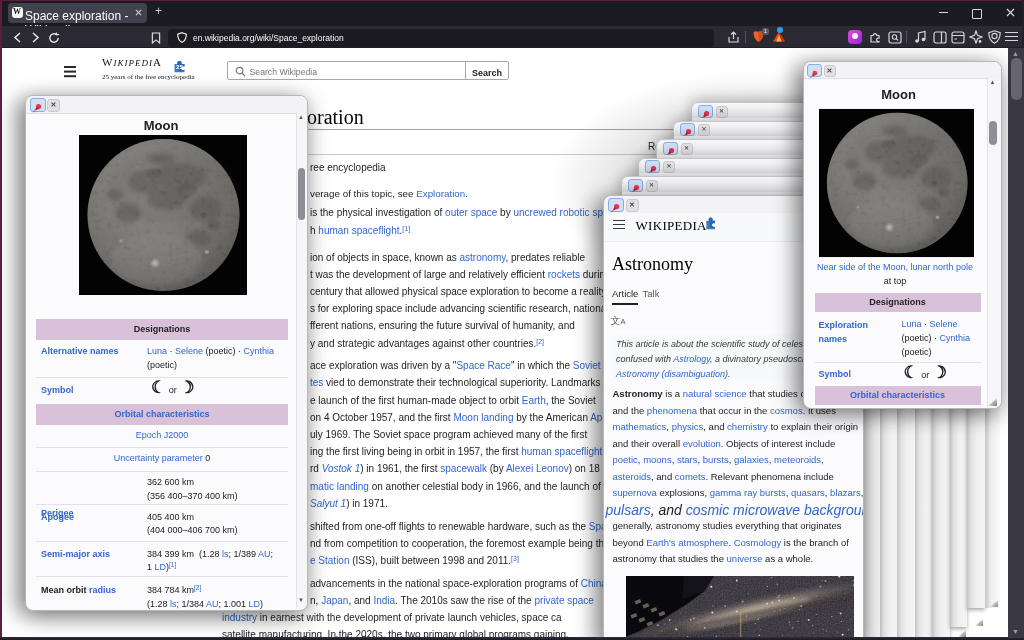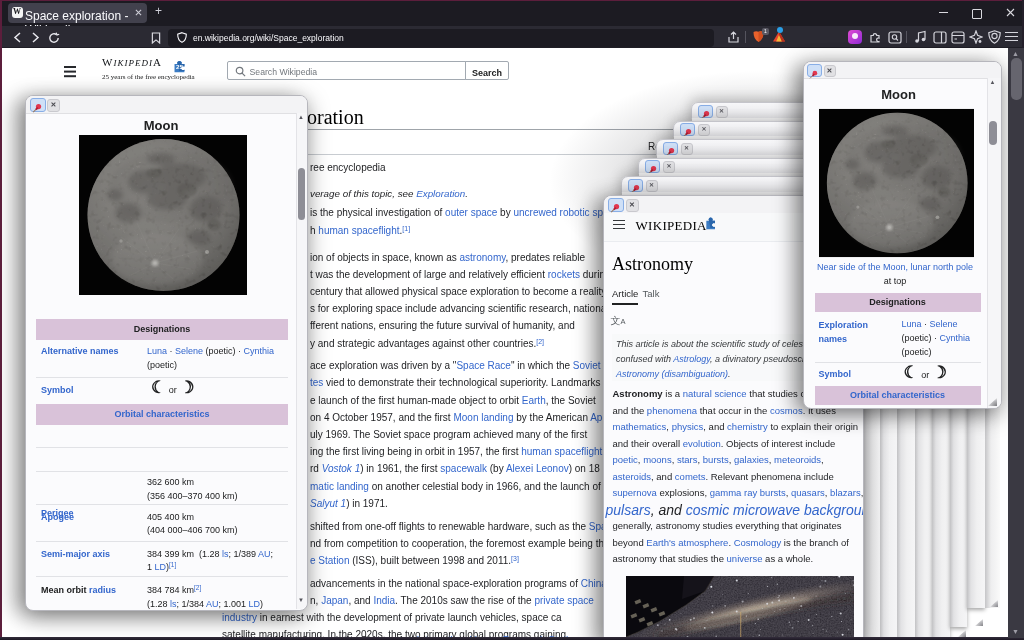--- a/index.html
+++ b/index.html
@@ -130,21 +130,21 @@
 </div>
 <div class="abs" style="left:465px;top:61px;width:42px;height:17px;background:#fff;border:1px solid #a2a9b1;border-radius:0 2px 2px 0;text-align:center;">
   <span style="font-size:9px;font-weight:bold;color:#202122;line-height:17px;">Search</span>
 </div>
 
 <div class="abs ser" style="left:307px;top:106.5px;font-size:20px;line-height:20px;color:#000;white-space:nowrap;">oration</div>
 <div class="abs" style="left:222px;top:128.5px;width:672px;height:1px;background:#9fa4aa;"></div>
 <div class="abs" style="left:222px;top:154px;width:672px;height:1px;background:#c8ccd1;"></div>
 <div class="ln" style="left:648px;top:142px;font-size:10px;color:#202122;">Read</div>
 <div class="ln" style="left:310px;top:163px;font-size:10px;">ree encyclopedia</div>
-<div class="ln" style="left:310px;top:188.5px;font-size:9.8px;font-style:italic;">verage of this topic, see <span class="bl">Exploration</span>.</div>
+<div class="ln" style="left:310px;top:188.5px;font-size:9.8px;">verage of this topic, see <span class="bl">Exploration</span>.</div>
 
 <div class="ln" style="left:310px;top:208px;">is the physical investigation of <span class="bl">outer space</span> by <span class="bl">uncrewed robotic space probes</span> and</div>
 <div class="ln" style="left:310px;top:226px;">h <span class="bl">human spaceflight</span>.<sup>[1]</sup></div>
 <div class="ln" style="left:310px;top:252.5px;">ion of objects in space, known as <span class="bl">astronomy</span>, predates reliable</div>
 <div class="ln" style="left:310px;top:269.7px;">t was the development of large and relatively efficient <span class="bl">rockets</span> during the</div>
 <div class="ln" style="left:310px;top:286.9px;">century that allowed physical space exploration to become a reality. Commo</div>
 <div class="ln" style="left:310px;top:304.1px;">s for exploring space include advancing scientific research, national presti</div>
 <div class="ln" style="left:310px;top:321.3px;">fferent nations, ensuring the future survival of humanity, and</div>
 <div class="ln" style="left:310px;top:338.5px;">y and strategic advantages against other countries.<sup>[2]</sup></div>
 <div class="ln" style="left:310px;top:361.2px;">ace exploration was driven by a "<span class="bl">Space Race</span>" in which the <span class="bl">Soviet Union</span></div>
@@ -560,21 +560,23 @@
         <circle cx="84.5" cy="80" r="76" fill="#888" opacity=".16" filter="url(#gr21)"></circle>
       </svg></div>
   <div class="lavbar" style="left:10px;top:223px;width:252px;height:20.5px;font-size:9px;color:#202122;line-height:20.5px;">Designations</div>
   <div class="ilab" style="left:15px;top:251px;">Alternative names</div>
   <div class="ival" style="left:121px;top:251px;"><span class="bl">Luna</span> · <span class="bl">Selene</span> (poetic) · <span class="bl">Cynthia</span></div>
   <div class="ival" style="left:121px;top:265px;">(poetic)</div>
   <div class="divi" style="left:10px;top:280.5px;width:252px;"></div>
   <div class="ilab" style="left:15px;top:289.5px;">Symbol</div>
   <div class="ival" style="left:125px;top:287px;"><span style="font-size:17px;font-weight:bold;">☾</span> <span style="font-size:9px;">or</span> <span style="font-size:17px;font-weight:bold;">☽</span></div>
   <div class="lavbar" style="left:10px;top:308px;width:252px;height:20.5px;font-size:9px;color:#3366cc;line-height:20.5px;">Orbital characteristics</div>
+  <div class="abs bl" style="left:0px;top:334px;width:272px;text-align:center;font-size:9px;">Epoch J2000</div>
   <div class="divi" style="left:10px;top:350.5px;width:252px;"></div>
+  <div class="abs" style="left:0px;top:357px;width:272px;text-align:center;font-size:9px;color:#202122;"><span class="bl">Uncertainty parameter</span> 0</div>
   <div class="divi" style="left:10px;top:374.5px;width:252px;"></div>
   <div class="ilab" style="left:15px;top:382px;margin-top:31px;">Perigee</div>
   <div class="ival" style="left:121px;top:382px;">362 600 km</div>
   <div class="ival" style="left:121px;top:395.5px;">(356 400–370 400 km)</div>
   <div class="divi" style="left:10px;top:407.5px;width:252px;"></div>
   <div class="ilab" style="left:15px;top:416.5px;">Apogee</div>
   <div class="ival" style="left:121px;top:416.5px;">405 400 km</div>
   <div class="ival" style="left:121px;top:430px;">(404 000–406 700 km)</div>
   <div class="divi" style="left:10px;top:444.5px;width:252px;"></div>
   <div class="ilab" style="left:15px;top:453.5px;">Semi-major axis</div>

